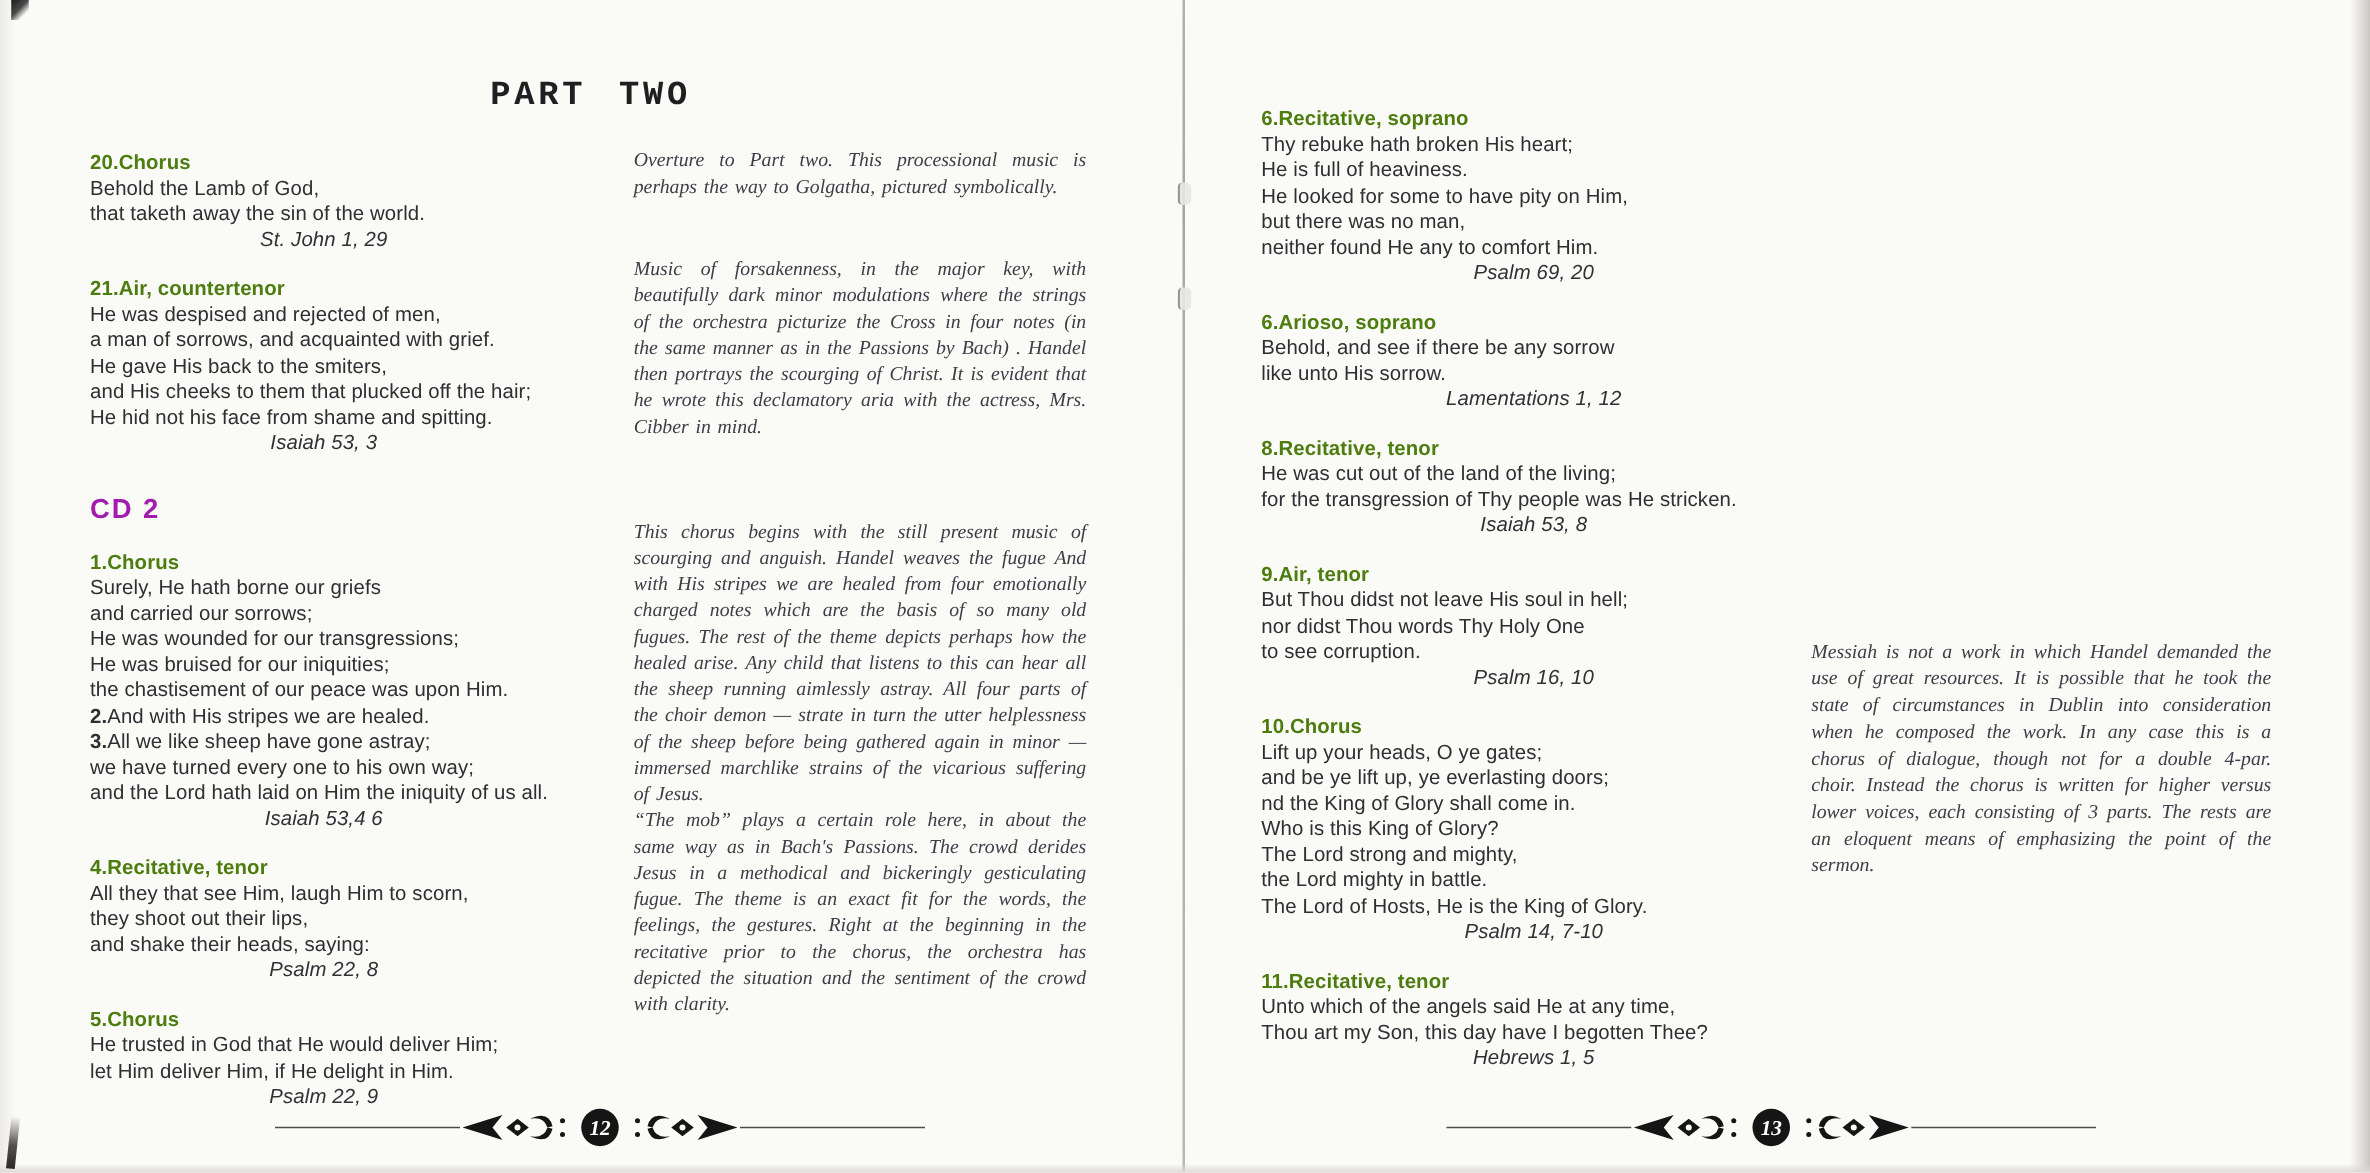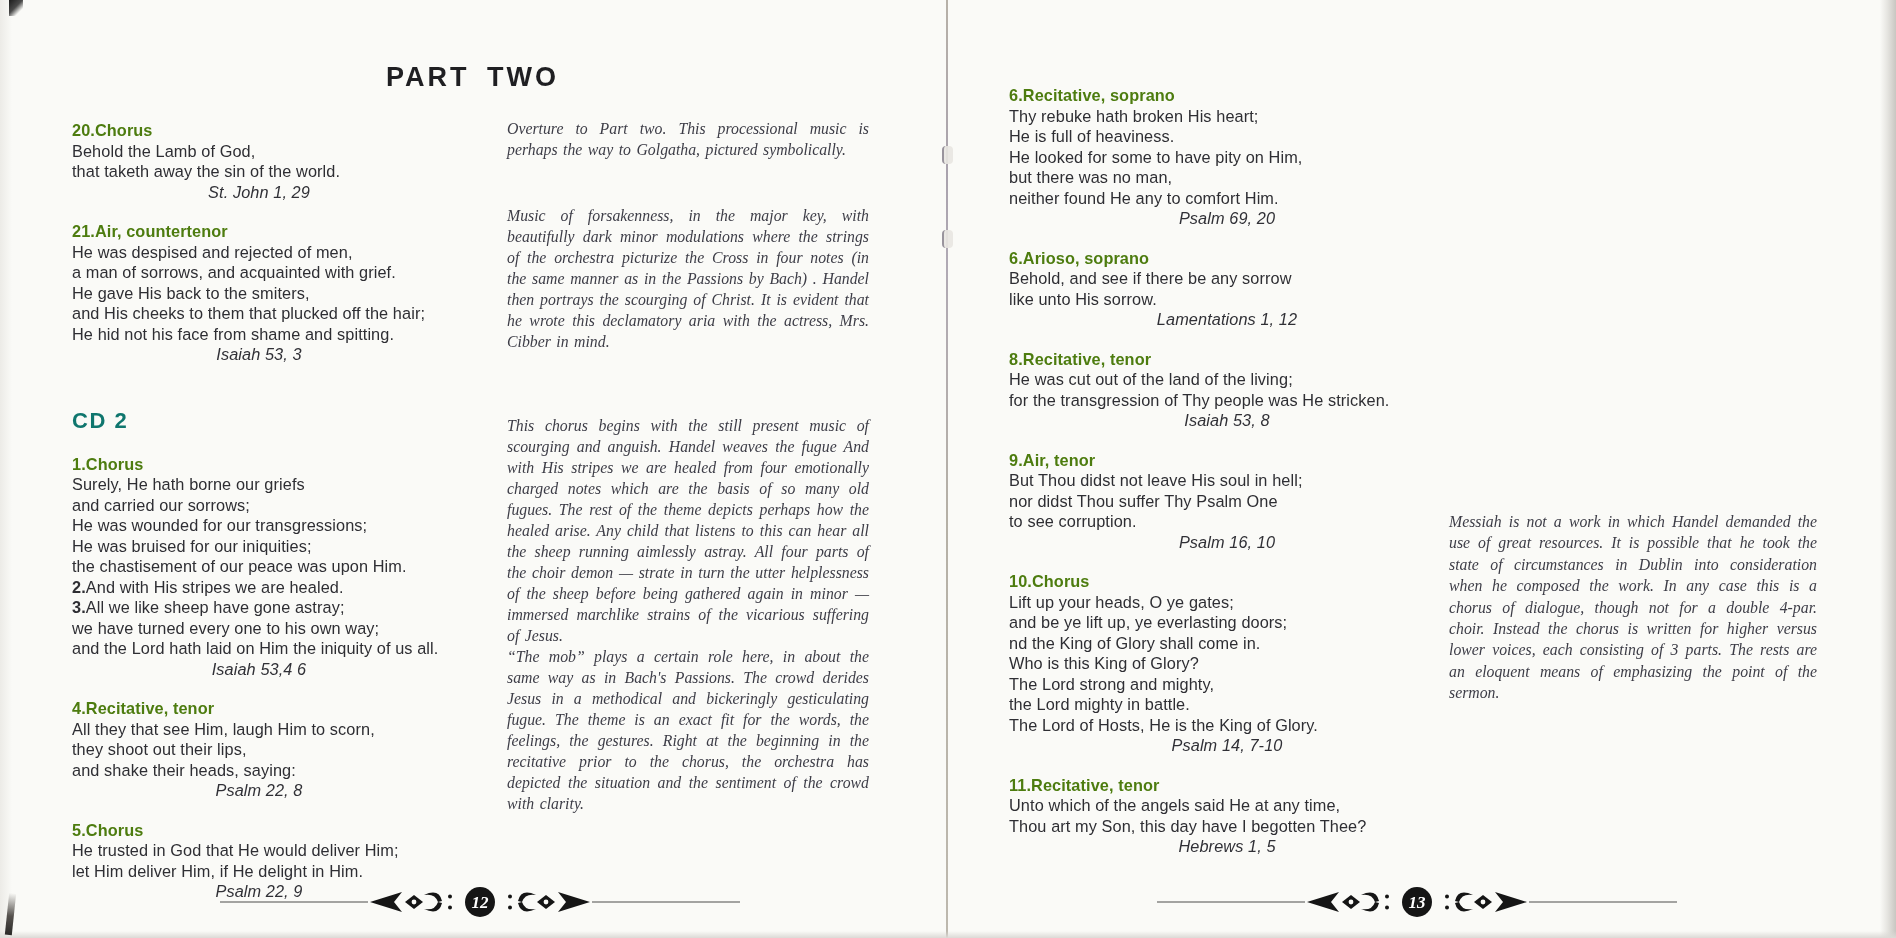--- a/index.html
+++ b/index.html
@@ -21,32 +21,32 @@
   .corner-bl{position:absolute;left:7px;top:893px;width:7px;height:42px;transform:rotate(6deg);
     background:linear-gradient(to bottom,rgba(250,250,247,0),#55514d 55%,#2b2a28);}
   
   .spine{position:absolute;left:946px;top:0;width:2px;height:100%;
     background:linear-gradient(to bottom,#b7b1a8,#a9a2ad 18%,#b0a9b4 28%,#b5b0a6 55%,#bdb8ae);}
   .spine-knot{position:absolute;width:9px;height:18px;border-radius:4px;
     background:#e9e7e2;border-left:2px solid #8f8a94;opacity:.9;}
   
   .part-title{
     position:absolute;left:0;top:62px;width:945px;text-align:center;
-    font-family:Liberation Sans, sans-serif;font-weight:bold;
+    font-family:Liberation Mono, monospace;font-weight:bold;
     font-size:27px;letter-spacing:3px;word-spacing:7px;color:#1f1f22;
   }
   
   .lyrics-col{position:absolute;font-size:16.3px;line-height:20.5px;letter-spacing:.1px;}
   .lyrics-left{left:72px;top:101px;width:378px;}
   .lyrics-right{left:1009px;top:66px;width:440px;}
   .sec-heading{font-weight:bold;margin-top:19px;color:#4d7c0f;}
   .lyric-line b{font-weight:bold;}
   .citation{text-align:center;font-style:italic;padding-right:4px;color:#303036;}
   .cd-heading{font-size:22px;line-height:28px;font-weight:bold;letter-spacing:1.5px;
-    margin-top:42px;margin-bottom:2px;color:#0f766e;}
+    margin-top:28px;margin-bottom:2px;color:#a21caf;}
   
   .commentary{position:absolute;font-family:"Liberation Serif","DejaVu Serif",serif;
     font-style:italic;font-size:15.8px;line-height:21px;color:#3d3d47;
     text-align:justify;word-spacing:1.5px;}
   .commentary-left{left:507px;top:118px;width:362px;font-style:italic;}
   .commentary-right{left:1449px;top:511px;width:368px;line-height:21.4px;}
   .commentary-left .commentary-p:nth-child(1){margin-bottom:45px;}
   .commentary-left .commentary-p:nth-child(2){margin-bottom:63px;}
   .commentary-left .commentary-p:nth-child(3){}
   
@@ -116,21 +116,21 @@
       <div class="sec-heading">6.Arioso, soprano</div>
       <div class="lyric-line">Behold, and see if there be any sorrow</div>
       <div class="lyric-line">like unto His sorrow.</div>
       <div class="citation">Lamentations 1, 12</div>
       <div class="sec-heading">8.Recitative, tenor</div>
       <div class="lyric-line">He was cut out of the land of the living;</div>
       <div class="lyric-line">for the transgression of Thy people was He stricken.</div>
       <div class="citation">Isaiah 53, 8</div>
       <div class="sec-heading">9.Air, tenor</div>
       <div class="lyric-line">But Thou didst not leave His soul in hell;</div>
-      <div class="lyric-line">nor didst Thou suffer Thy Psalm One</div>
+      <div class="lyric-line">nor didst Thou words Thy Holy One</div>
       <div class="lyric-line">to see corruption.</div>
       <div class="citation">Psalm 16, 10</div>
       <div class="sec-heading">10.Chorus</div>
       <div class="lyric-line">Lift up your heads, O ye gates;</div>
       <div class="lyric-line">and be ye lift up, ye everlasting doors;</div>
       <div class="lyric-line">nd the King of Glory shall come in.</div>
       <div class="lyric-line">Who is this King of Glory?</div>
       <div class="lyric-line">The Lord strong and mighty,</div>
       <div class="lyric-line">the Lord mighty in battle.</div>
       <div class="lyric-line">The Lord of Hosts, He is the King of Glory.</div>

